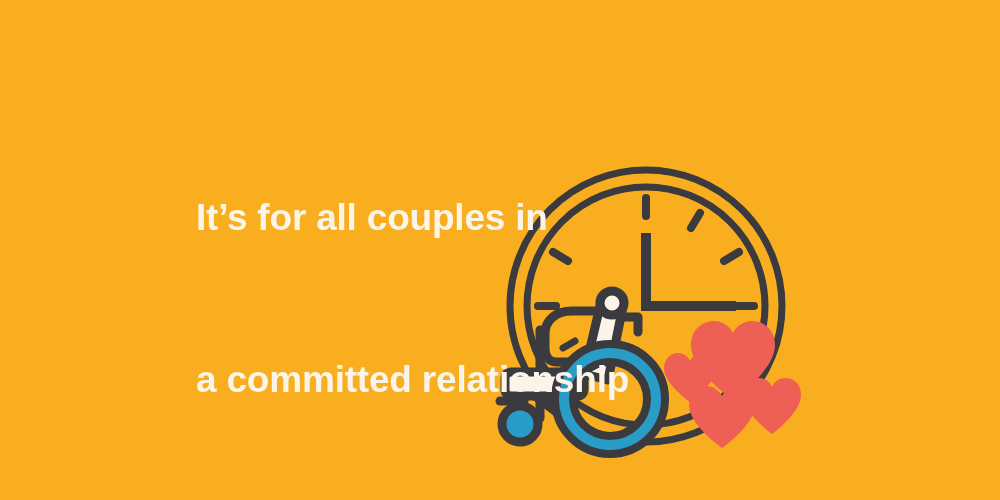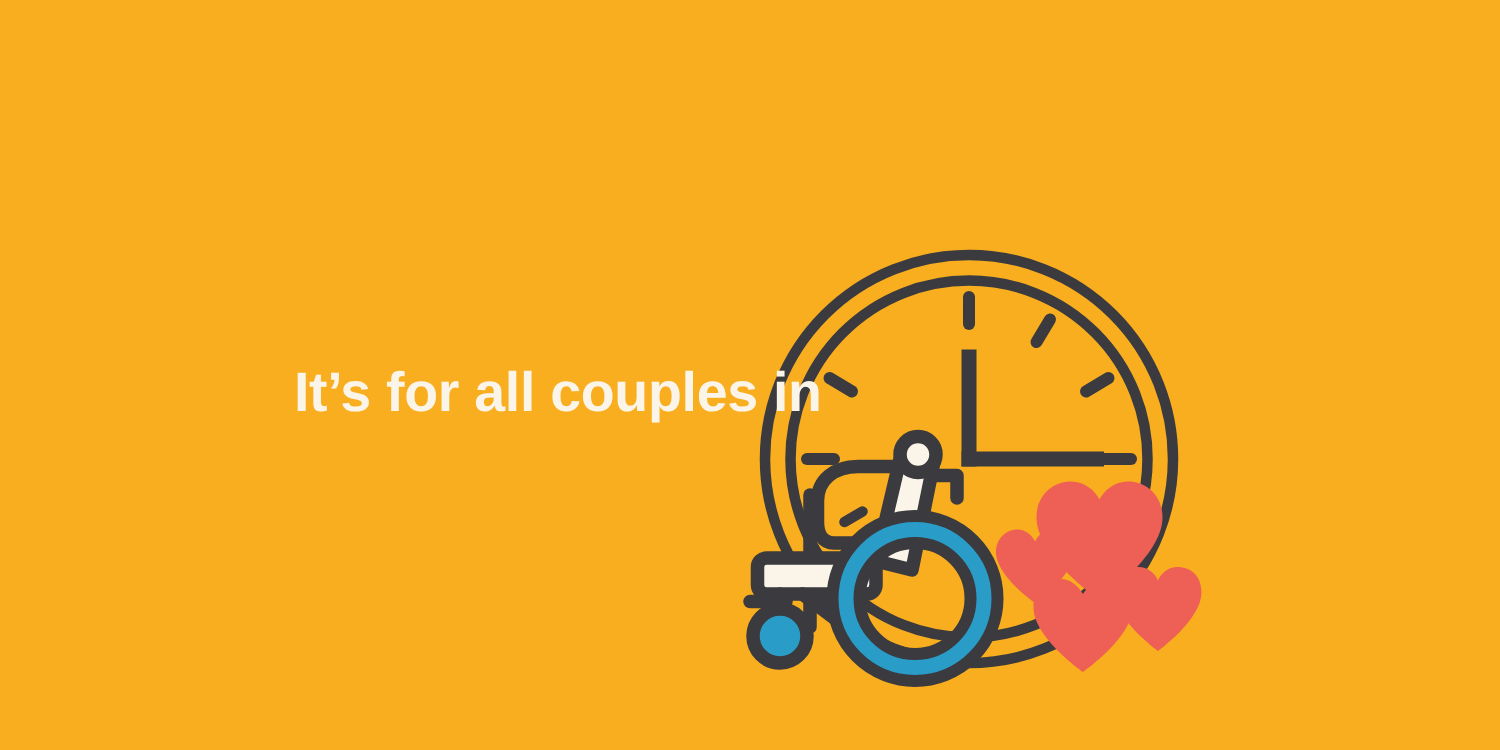--- a/index.html
+++ b/index.html
@@ -31,21 +31,20 @@
     font-weight: bold;
     line-height: 54px;
     letter-spacing: -0.2px;
     color: #FBF5E9;
     white-space: pre;
     z-index: 3;
     -webkit-font-smoothing: antialiased;
   }
   #headline .ln {
     display: block;
-    margin-top: 44px;
   }
   #artwork {
     position: absolute;
     left: 0;
     top: 0;
     width: 1000px;
     height: 500px;
     z-index: 2;
     pointer-events: none;
   }
@@ -142,17 +141,18 @@
                C743 384 751 378 759 378
                C765 378 770 382 772 387
                C774 382 779 378 785 378
                C794 378 801 384 801 395
                C801 413 772 434 772 434 Z"></path>
     </g>
   </svg>
 
   <h1 id="headline" style="color: rgb(251, 245, 233); font-size: 37px; line-height: 54px;">
     <span class="ln">It’s for all couples in</span>
+    <span class="ln">a committed relationship</span>
     
     
   </h1>
 
 </div>
 
 </body></html>

